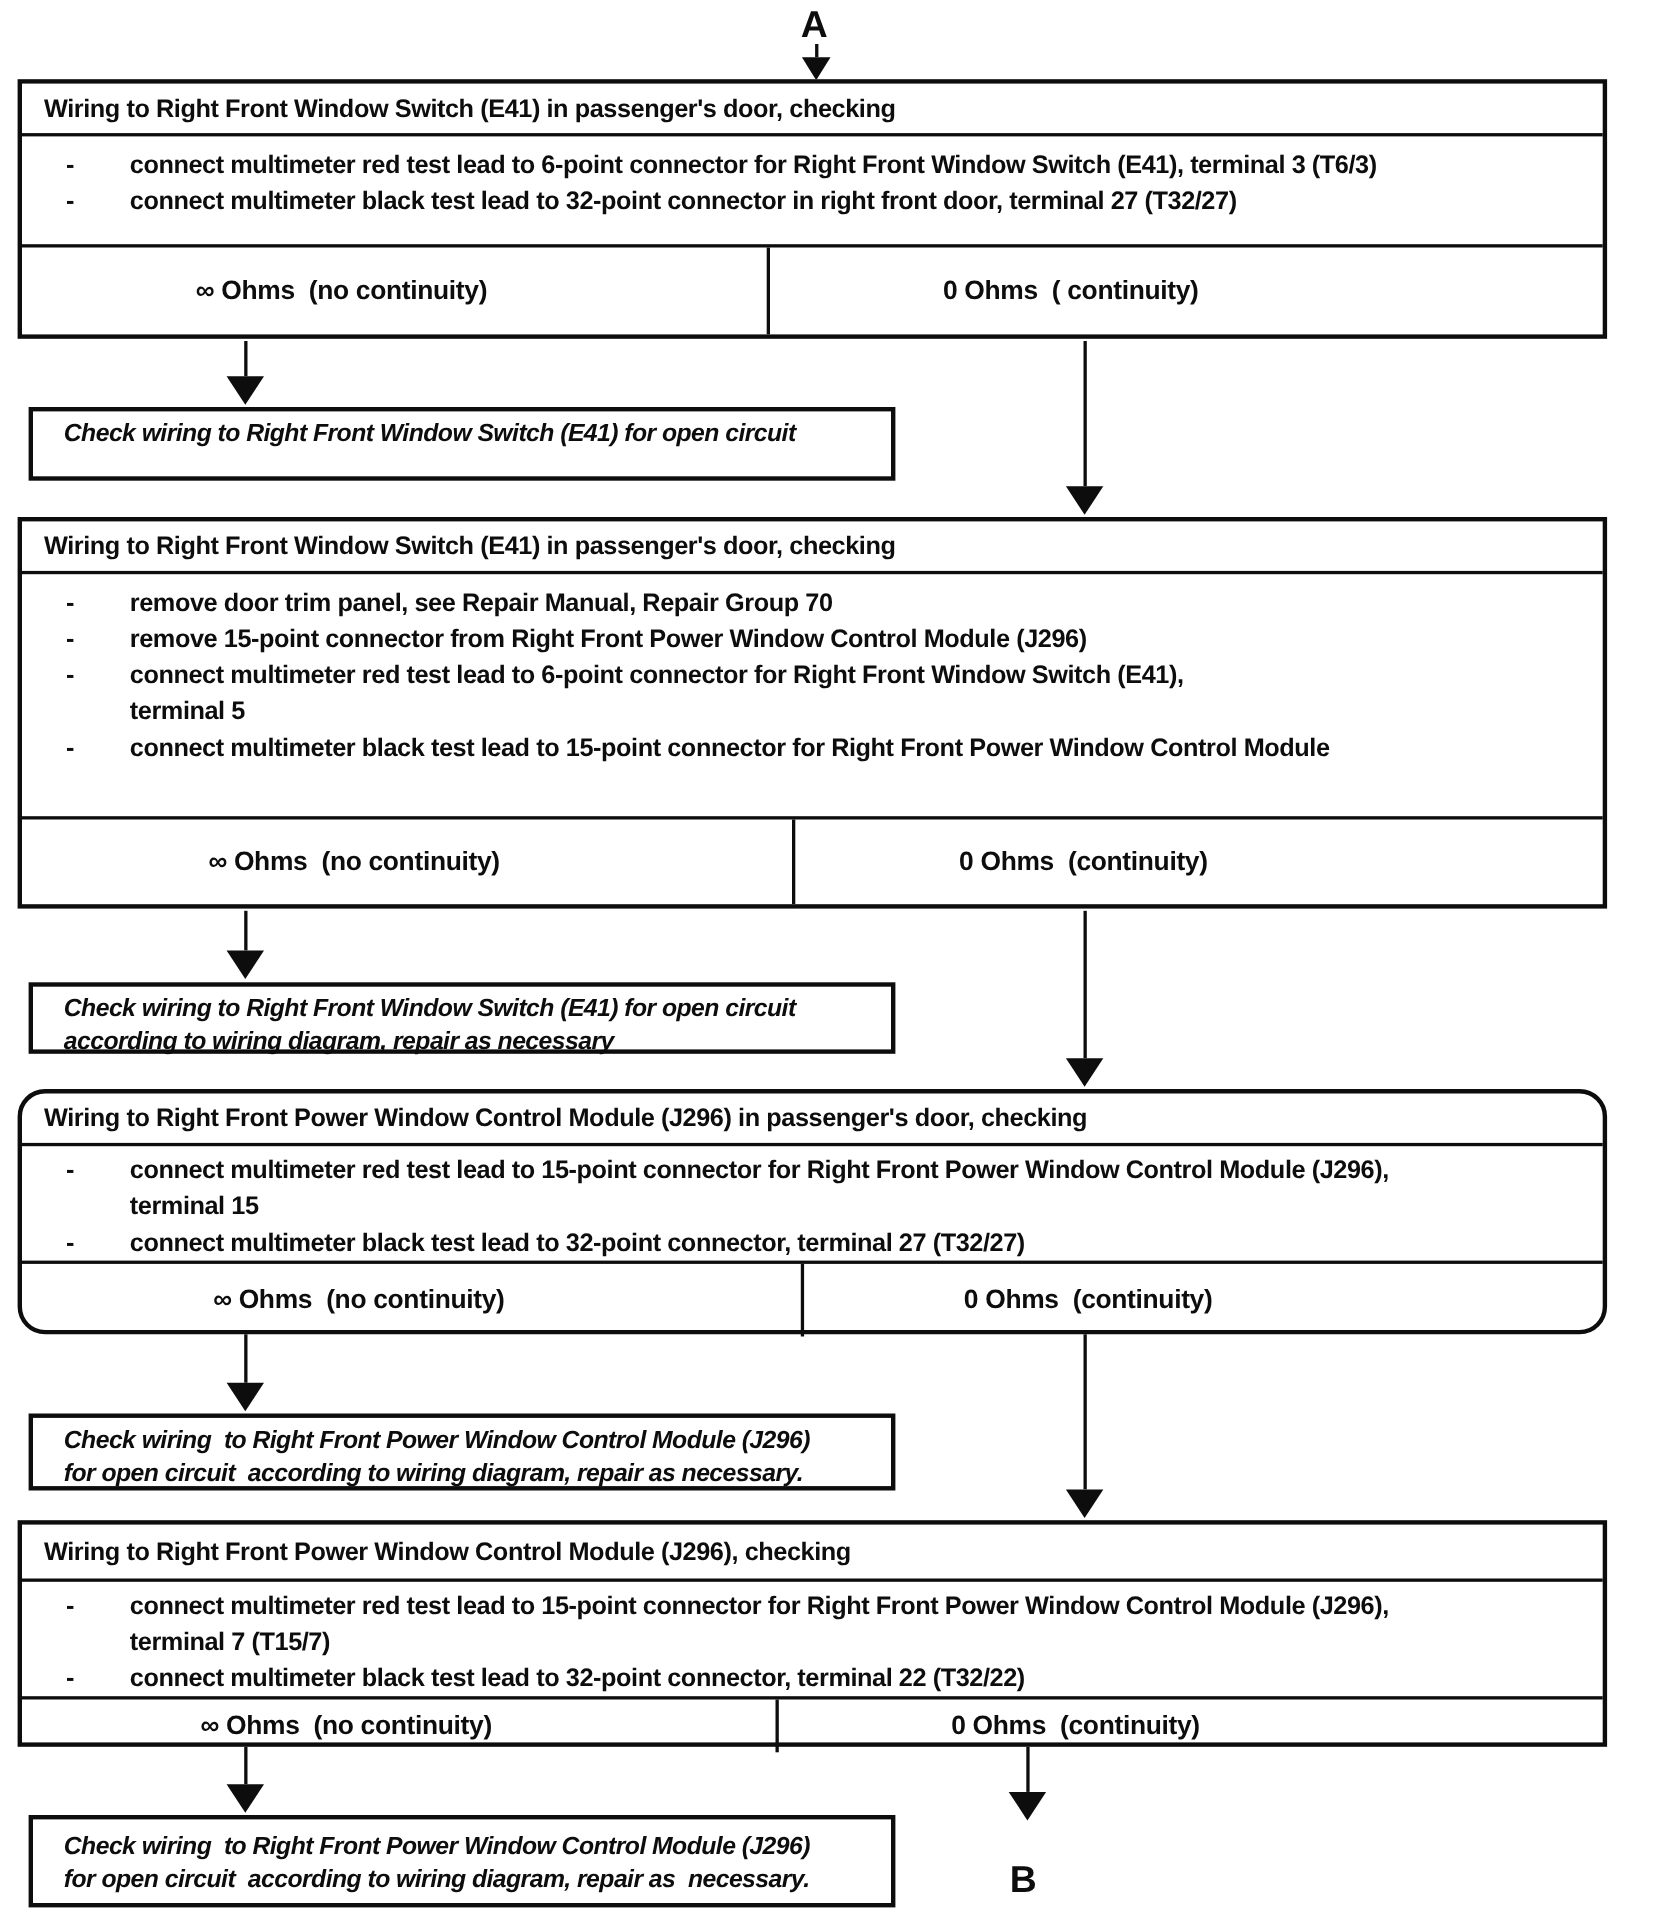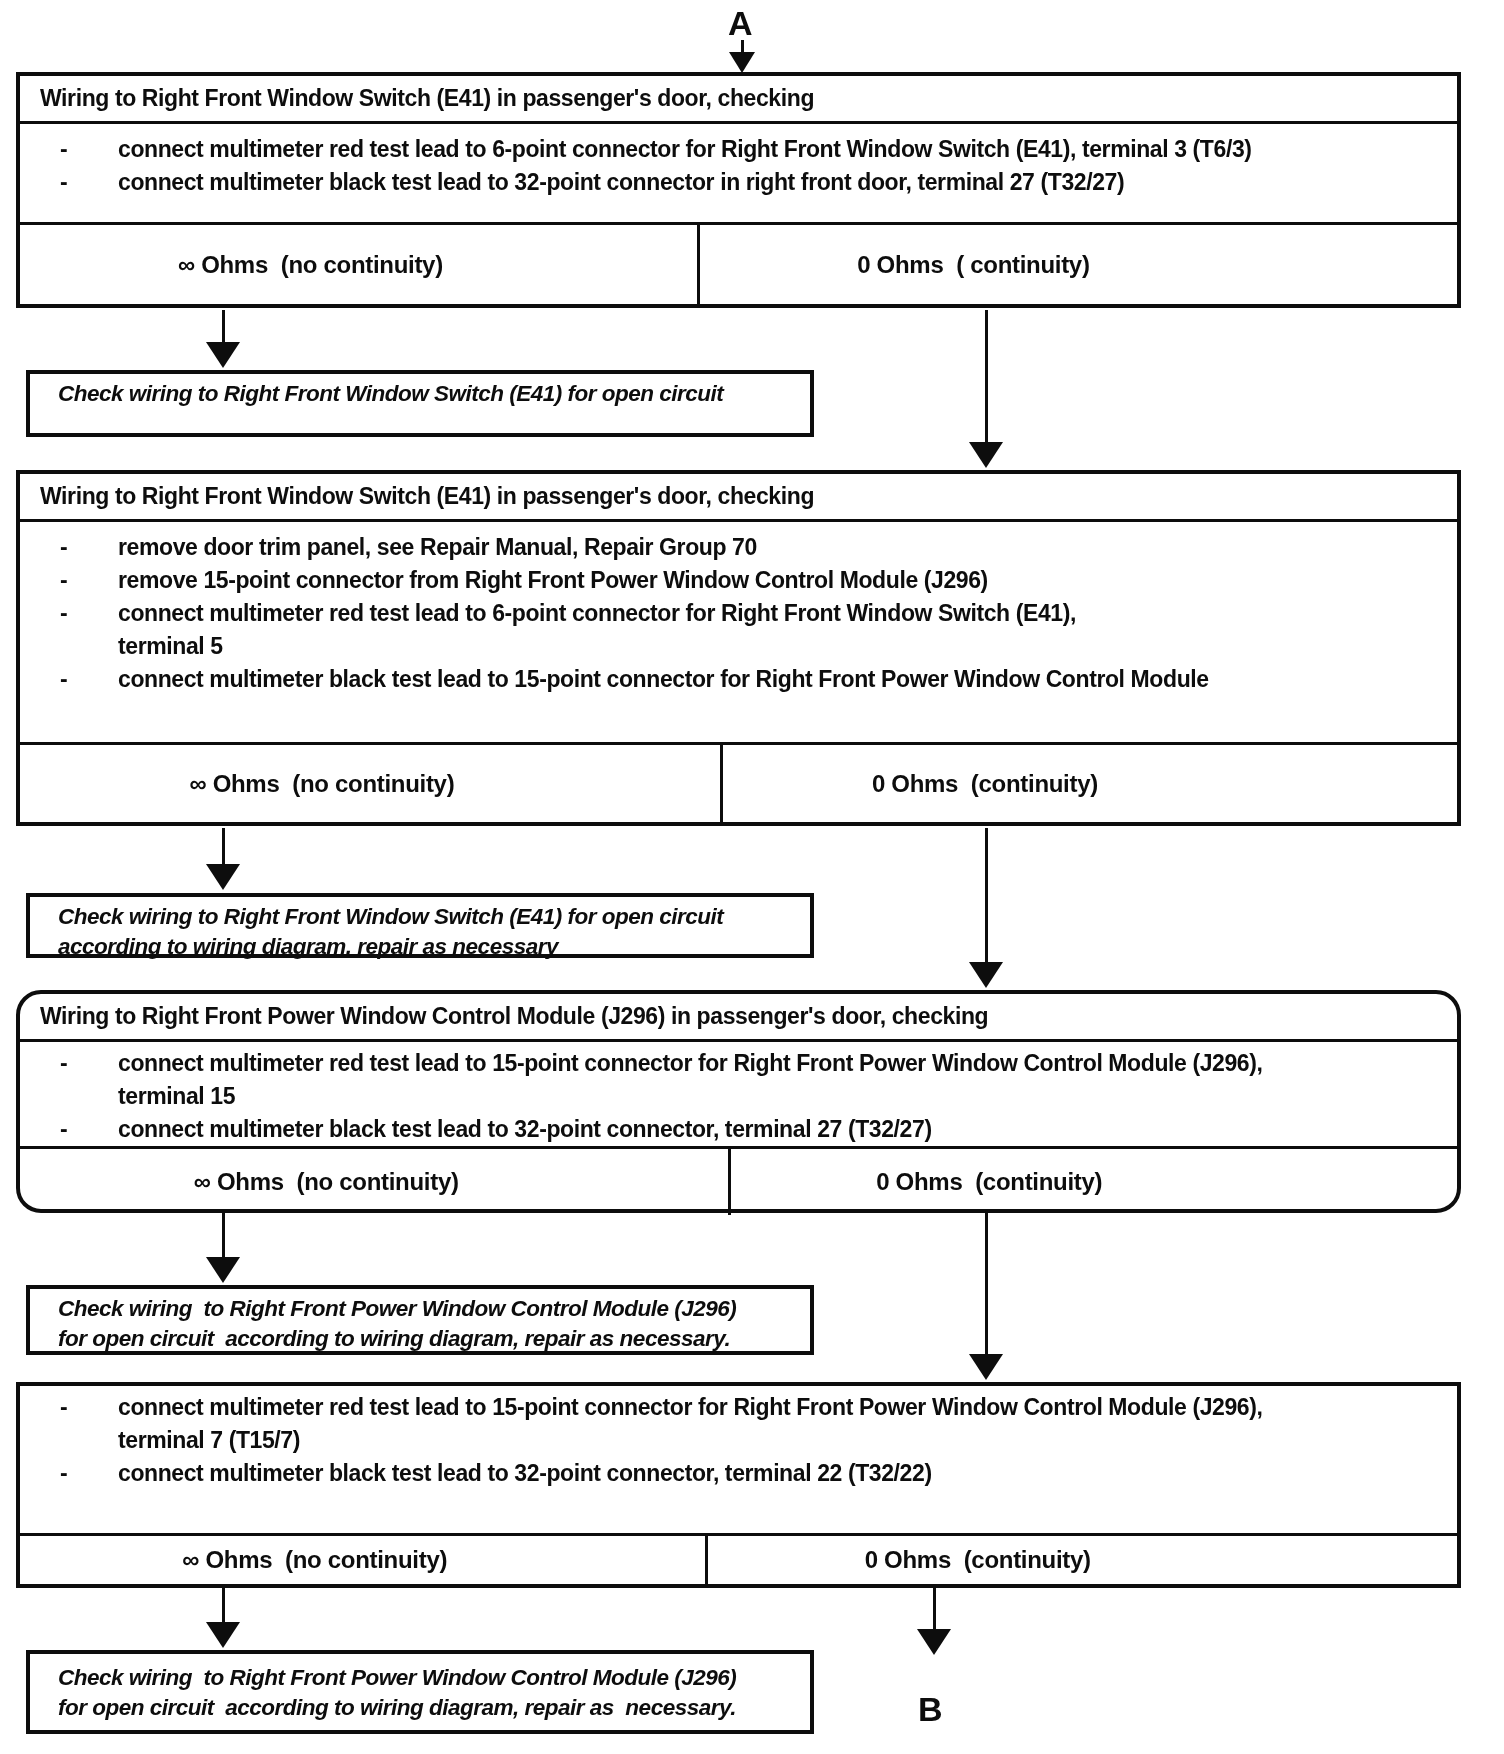--- a/index.html
+++ b/index.html
@@ -221,20 +221,21 @@
     <div class="shaft"></div>
       <div class="head"></div>
   </div>
 
   <div class="checkbox" style="top:1285px;height:70px;">
     <div class="cb-line">Check wiring  to Right Front Power Window Control Module (J296)</div>
     <div class="cb-line">for open circuit  according to wiring diagram, repair as necessary.</div>
   </div>
 
   <section class="flowbox b4" style="top:1382px;height:206px;">
+    <div class="fb-title" style="height:49px;">Wiring to Right Front Power Window Control Module (J296), checking</div>
     <div class="fb-steps" style="padding-top:5px;">
       <div class="step">
           <span class="dash">-</span>
           <span class="stext">connect multimeter red test lead to 15-point connector for Right Front Power Window Control Module (J296),</span>
         </div>
       <div class="step">
           <span class="dash"></span>
           <span class="stext">terminal 7 (T15/7)</span>
         </div>
       <div class="step">

